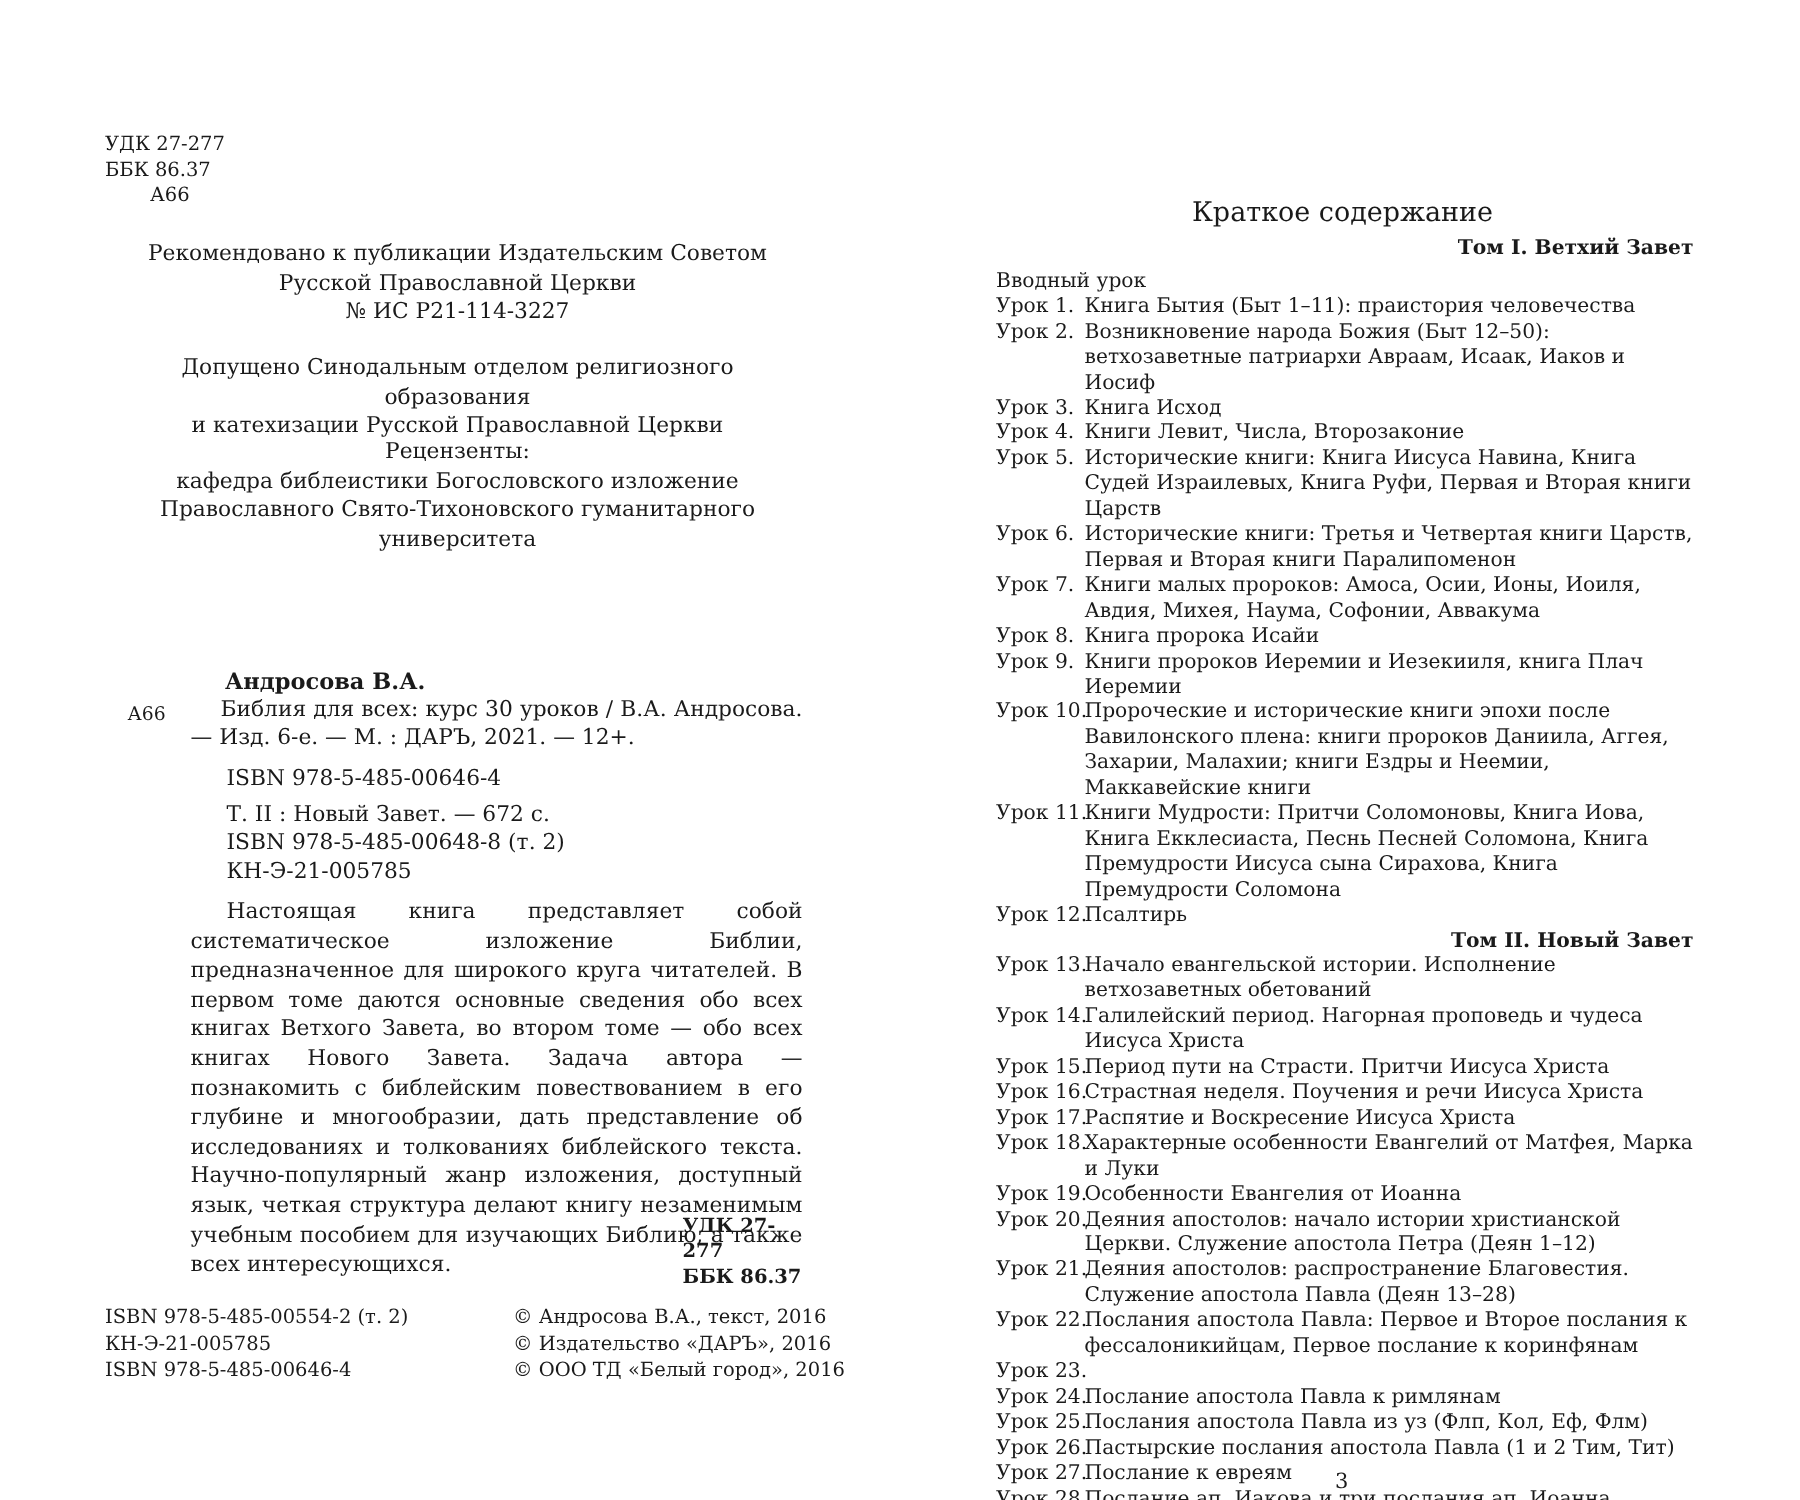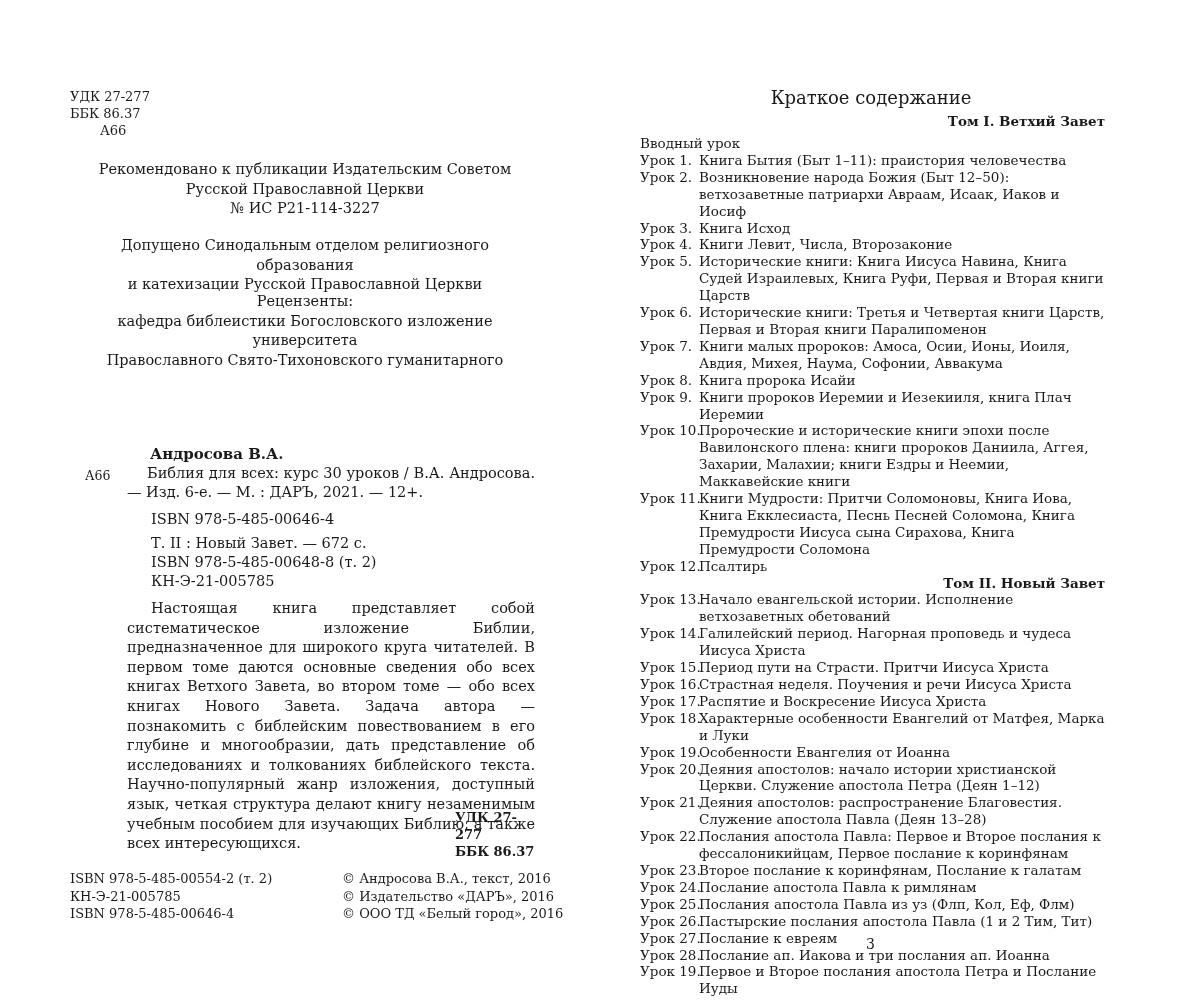--- a/index.html
+++ b/index.html
@@ -3,21 +3,21 @@
   <meta charset="utf-8">
   <style>
     html, body { margin: 0; padding: 0; background: #ffffff; }
     body {
       width: 1200px; height: 1000px; position: relative; overflow: hidden;
       font-family: "DejaVu Serif", "Liberation Serif", serif;
       color: #1a1a1a;
     }
     .page { position: absolute; top: 0; height: 881px; }
     .left-page { left: 0; width: 600px; }
-    .right-page { left: 576px; width: 600px; }
+    .right-page { left: 600px; width: 600px; margin-top: 44px; }
 
     .classif { position: absolute; left: 70px; top: 88px; font-size: 13px; line-height: 17px; }
     .classif .a66 { padding-left: 30px; }
 
     .center-block { position: absolute; left: 70px; width: 470px; text-align: center; font-size: 14.5px; line-height: 19.5px; }
     .rec { top: 160px; }
     .permit { top: 236px; }
     .reviewers { top: 292px; }
 
     .annot { position: absolute; left: 80px; top: 445px; width: 460px; }
@@ -58,22 +58,22 @@
   </div>
 
   <div class="center-block permit">
     <div>Допущено Синодальным отделом религиозного образования</div>
     <div>и катехизации Русской Православной Церкви</div>
   </div>
 
   <div class="center-block reviewers">
     <div>Рецензенты:</div>
     <div>кафедра библеистики Богословского изложение</div>
+    <div>Православного Свято-Тихоновского гуманитарного</div>
     <div>университета</div>
-    <div>Православного Свято-Тихоновского гуманитарного</div>
   </div>
 
   <div class="annot">
     <div class="author">Андросова В.А.</div>
     <div class="a66-small">А66</div>
     <div class="biblio">Библия для всех: курс 30 уроков / В.А. Андросова. — Изд. 6-е. — М. : ДАРЪ, 2021. — 12+.</div>
     <div class="isbn-main">ISBN 978-5-485-00646-4</div>
     <div class="vol-block">
       <div>Т. II : Новый Завет. — 672 с.</div>
       <div>ISBN 978-5-485-00648-8 (т. 2)</div>
@@ -190,21 +190,20 @@
         <div class="toc-row">
           <span class="toc-label">Урок 21.</span>
           <span class="toc-text">Деяния апостолов: распространение Благовестия. Служение апостола Павла (Деян 13–28)</span>
         </div>
         <div class="toc-row">
           <span class="toc-label">Урок 22.</span>
           <span class="toc-text">Послания апостола Павла: Первое и Второе послания к фессалоникийцам, Первое послание к коринфянам</span>
         </div>
         <div class="toc-row">
           <span class="toc-label">Урок 23.</span>
-          <span class="toc-text">Второе послание к коринфянам, Послание к галатам</span>
         </div>
         <div class="toc-row">
           <span class="toc-label">Урок 24.</span>
           <span class="toc-text">Послание апостола Павла к римлянам</span>
         </div>
         <div class="toc-row">
           <span class="toc-label">Урок 25.</span>
           <span class="toc-text">Послания апостола Павла из уз (Флп, Кол, Еф, Флм)</span>
         </div>
         <div class="toc-row">

